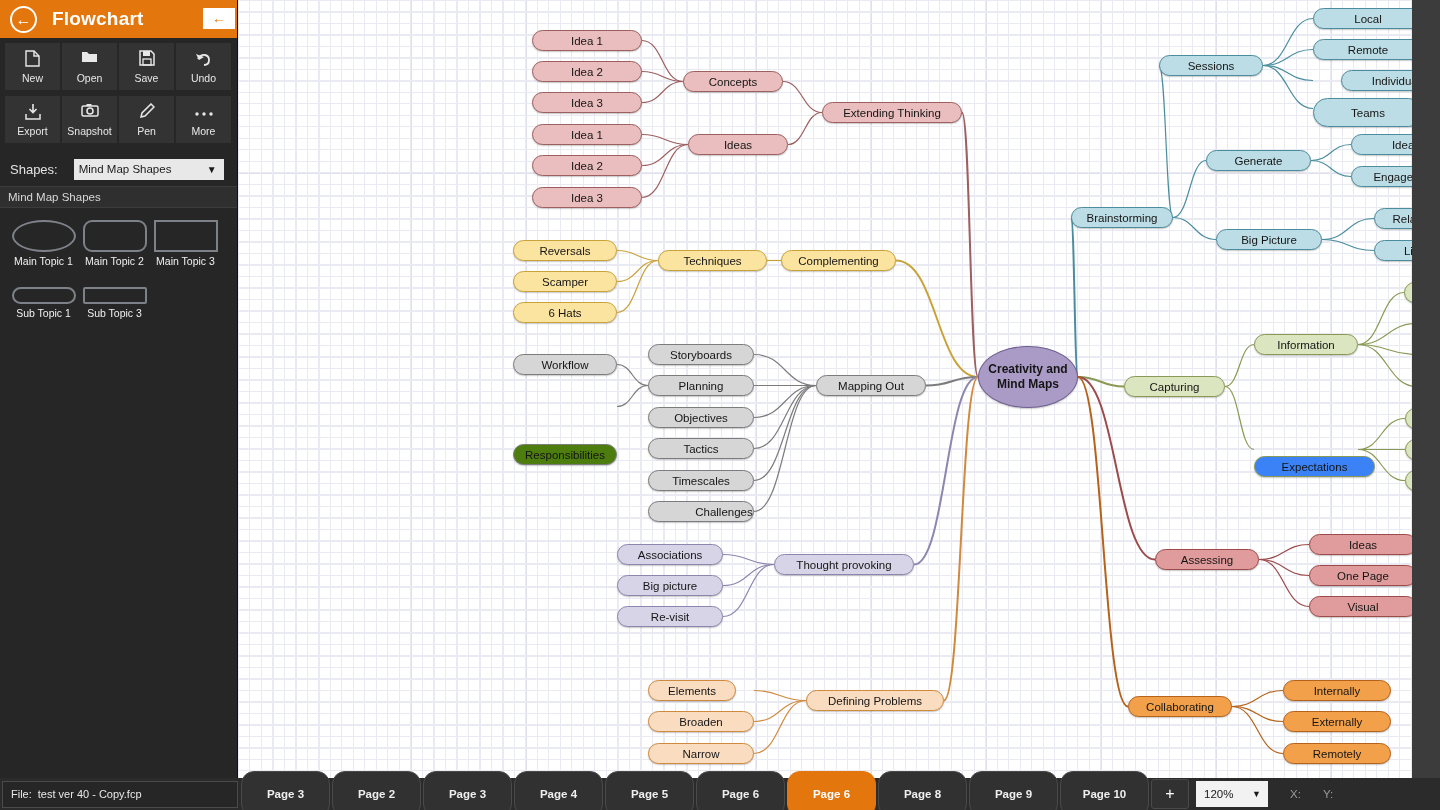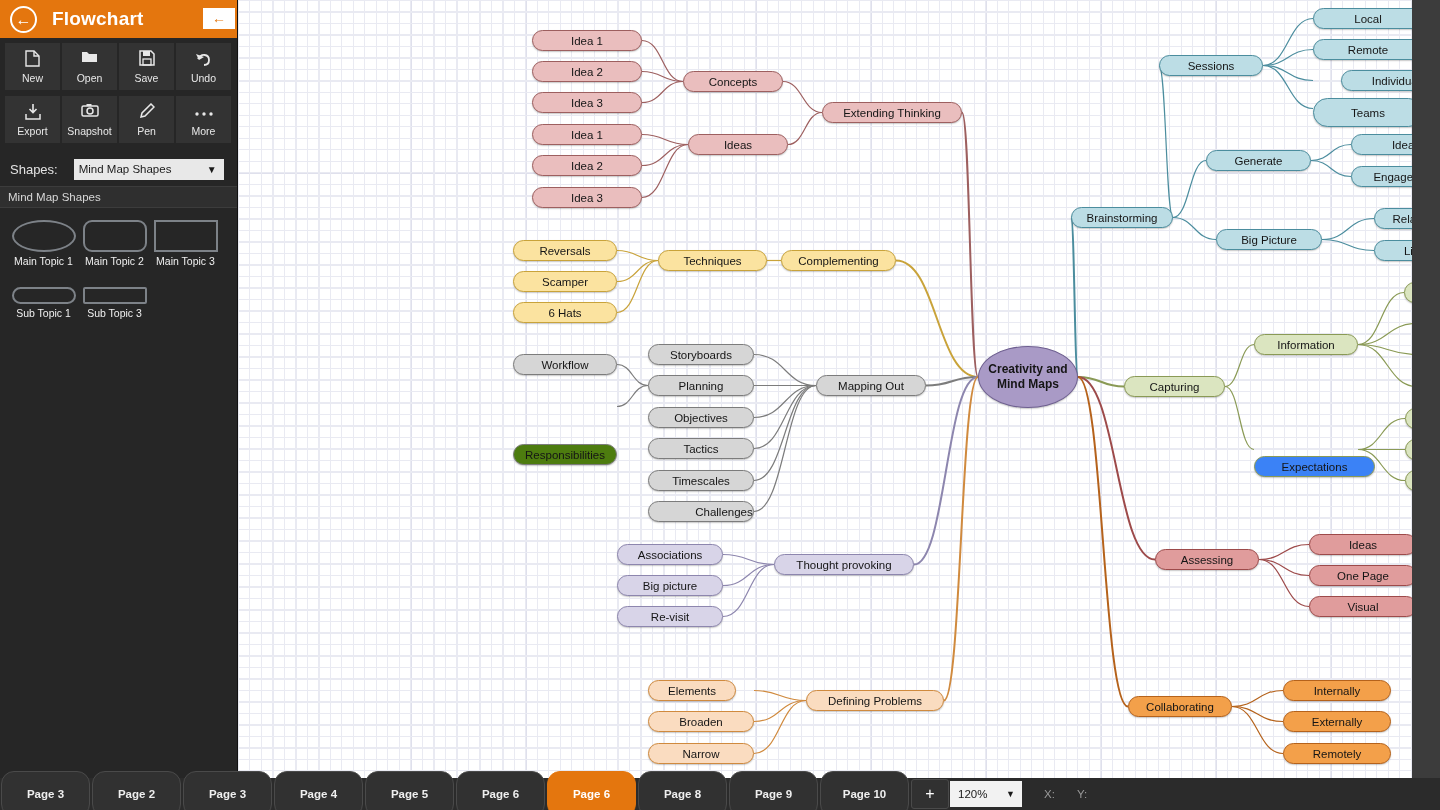--- a/index.html
+++ b/index.html
@@ -148,21 +148,21 @@
     cursor: pointer;
   }
   .page-tab.active { background: #e4760e; border-color: #e4760e; color: #fff; }
   #add-page {
     width: 38px; height: 30px; margin: 0 1px;
     background: #313131; border: 1px solid #4a4a4a; border-radius: 3px;
     color: #fff; font-size: 16px;
     display: flex; align-items: center; justify-content: center; cursor: pointer;
   }
   #zoom-select {
-    width: 72px; height: 26px; 
+    width: 72px; height: 26px; margin-left: 6px;
     background: #f2f2f2; color: #1a1a1a;
     font-size: 11.5px; border: none;
     display: flex; align-items: center; padding-left: 8px;
     position: relative; cursor: pointer;
   }
   #zoom-select .caret { position: absolute; right: 7px; font-size: 9px; }
   .coord {
     color: #9a9a9a; font-size: 11.5px; margin-left: 22px;
   }
 </style>
@@ -430,20 +430,24 @@
         <div class="node" style="left: 890px; top: 696px; width: 104px; height: 21px; background: rgb(243, 160, 74); border: 1px solid rgb(181, 98, 27);">Collaborating</div>
         <div class="node center" style="left: 740px; top: 346px; width: 100px; height: 62px; background: rgb(169, 154, 198); border: 1px solid rgb(110, 95, 144);">
           <div>Creativity and</div>
           <div>Mind Maps</div>
         </div>
       </div>
   </div>
   <div id="right-gutter"></div>
 
   <div id="statusbar">
+    <div id="file-box">
+      <span>File:</span>
+      <span style="margin-left:6px">test ver 40 - Copy.fcp</span>
+    </div>
     <div id="page-tabs" style="display:flex">
         <div class="page-tab">Page 3</div>
         <div class="page-tab">Page 2</div>
         <div class="page-tab">Page 3</div>
         <div class="page-tab">Page 4</div>
         <div class="page-tab">Page 5</div>
         <div class="page-tab">Page 6</div>
         <div class="page-tab active">Page 6</div>
         <div class="page-tab">Page 8</div>
         <div class="page-tab">Page 9</div>

